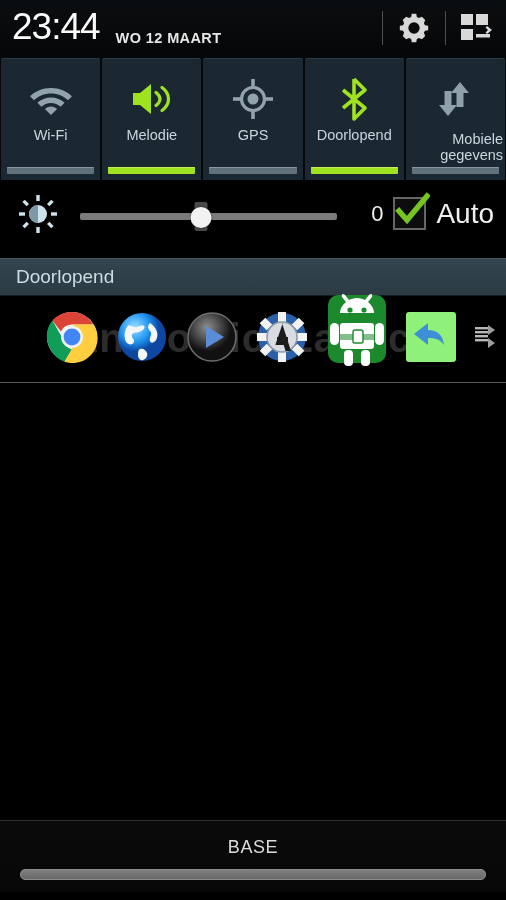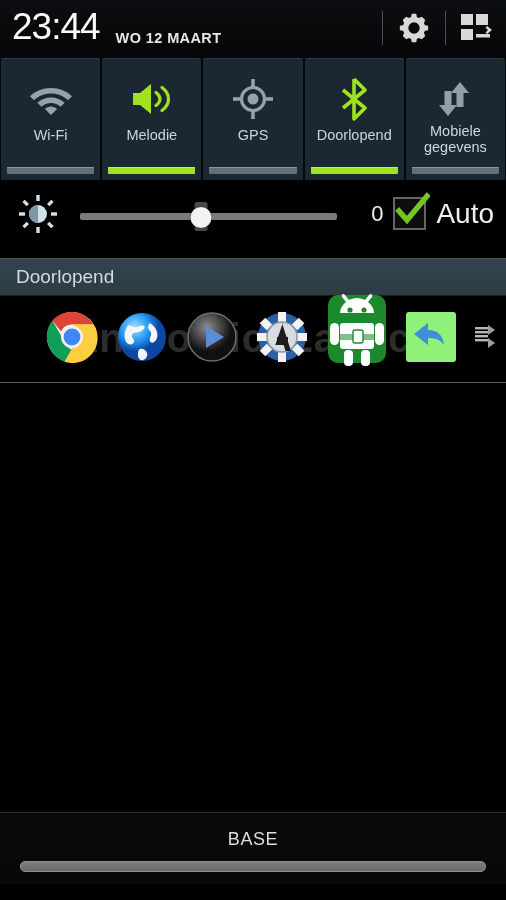--- a/index.html
+++ b/index.html
@@ -43,21 +43,21 @@
     border-radius:2px 2px 0 0;
     display:flex; flex-direction:column;
     align-items:center; justify-content:flex-start;
     padding-top:17px;
   }
   .tile-icon { height:46px; display:flex; align-items:center; justify-content:center; }
   .tile-label {
     color:#c9d6de; font-size:14.5px; text-align:center;
     line-height:16px; margin-top:5px; padding:0 2px;
   }
-  .tile-label.two-line { margin-top:1px; }
+  .tile-label.two-line { margin-top:9px;text-align:right; }
   .tile-bar {
     position:absolute; left:6px; right:6px; bottom:6px;
     height:7px; border-radius:1px;
   }
   .bar-off { background:#60717c; box-shadow:inset 0 1px 0 #8897a1; }
   .bar-on  { background:#9fe320; box-shadow:inset 0 1px 0 #c3f05a; }
 
   
   .brightness {
     display:flex; align-items:center; height:67px;
@@ -110,21 +110,21 @@
   }
   .icon-row {
     position:absolute; inset:0;
     display:flex; align-items:center; padding-left:46px; gap:18px;
   }
   .n-icon { position:relative; flex:0 0 auto; }
 
   
   .body-fill { height:448px; background:#000; }
   .footer {
-    position:absolute; left:0; bottom:16px; width:506px; height:72px;
+    position:absolute; left:0; bottom:8px; width:506px; height:72px;
     background:linear-gradient(#0a0a0a,#070707);
     border-top:1px solid #2e2e2e;
   }
   .carrier {
     text-align:center; color:#dcdcdc; font-size:18px;
     padding-top:16px; letter-spacing:.6px;
   }
   .drag-handle {
     position:absolute; left:20px; right:20px; bottom:12px; height:11px;
     background:linear-gradient(#7e7e7e,#6a6a6a);

